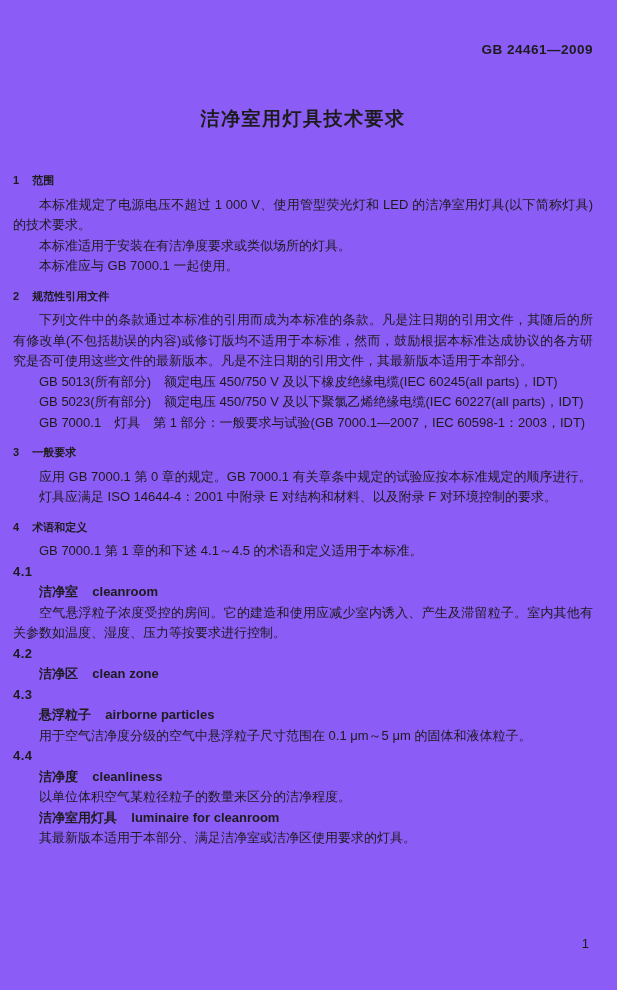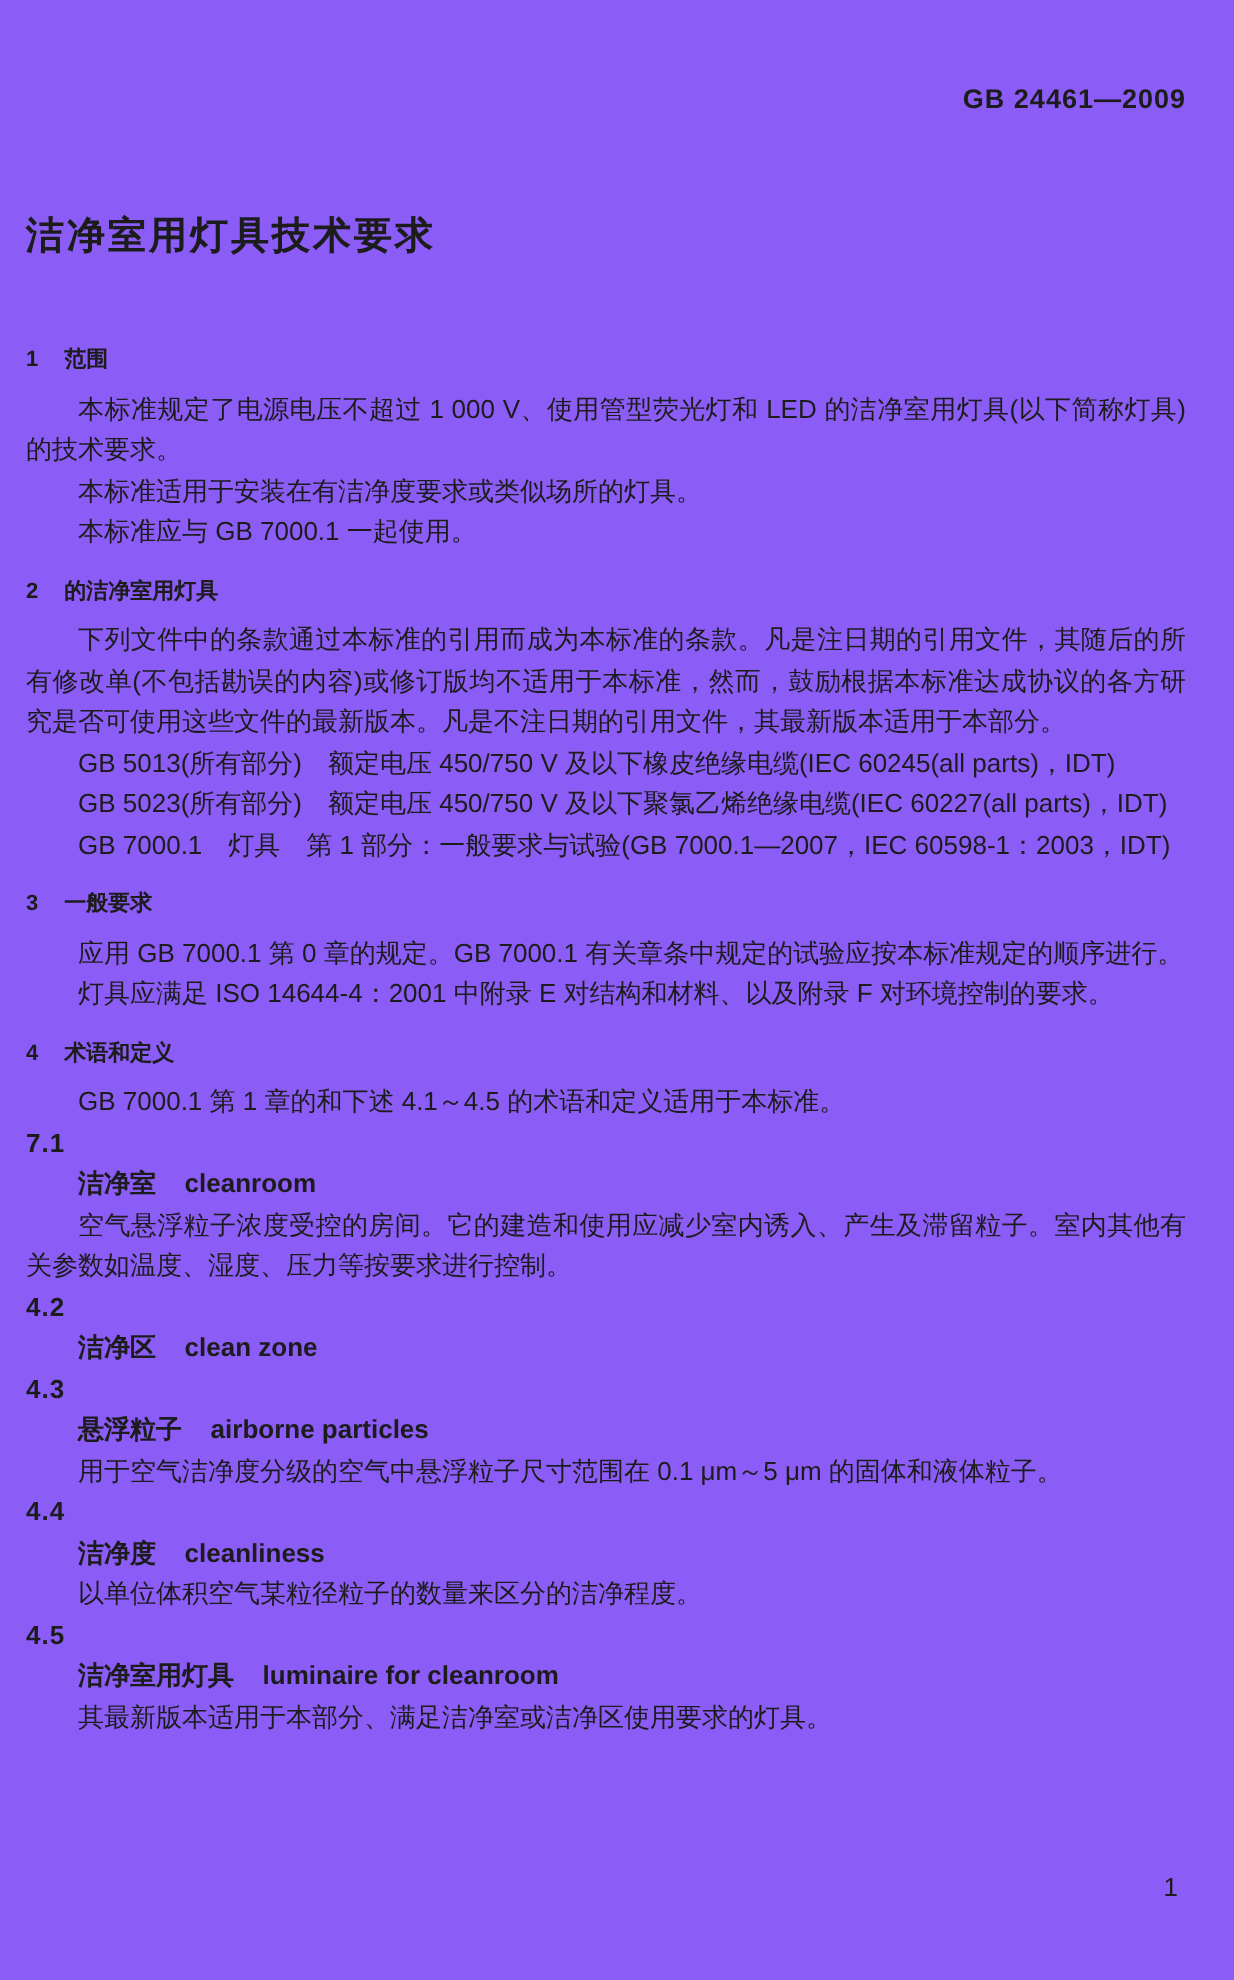--- a/index.html
+++ b/index.html
@@ -22,21 +22,21 @@
   }
   .doc-header {
     text-align: right;
     font-weight: bold;
     font-size: 13.5px;
     letter-spacing: 0.5px;
     line-height: 16px;
   }
   .doc-title {
     margin: 48px 0 38px 0;
-    text-align: left;
+    text-align: center;
     font-size: 19px;
     font-weight: bold;
     letter-spacing: 1.5px;
     line-height: 26px;
   }
   .clause-heading {
     font-weight: bold;
     font-size: 11px;
     margin: 9px 0 4px 0;
     line-height: 20.5px;
@@ -83,40 +83,39 @@
 <div class="page">
   <div class="doc-header">GB 24461—2009</div>
 
   <h1 class="doc-title">洁净室用灯具技术要求</h1>
 
   <div id="content">
       <div class="clause-heading"><span class="clause-num">1</span><span>范围</span></div>
       <p class="para">本标准规定了电源电压不超过 1 000 V、使用管型荧光灯和 LED 的洁净室用灯具(以下简称灯具)的技术要求。</p>
       <p class="para">本标准适用于安装在有洁净度要求或类似场所的灯具。</p>
       <p class="para">本标准应与 GB 7000.1 一起使用。</p>
-      <div class="clause-heading"><span class="clause-num">2</span><span>的洁净室用灯具</span></div>
+      <div class="clause-heading"><span class="clause-num">2</span><span>规范性引用文件</span></div>
       <p class="para">下列文件中的条款通过本标准的引用而成为本标准的条款。凡是注日期的引用文件，其随后的所有修改单(不包括勘误的内容)或修订版均不适用于本标准，然而，鼓励根据本标准达成协议的各方研究是否可使用这些文件的最新版本。凡是不注日期的引用文件，其最新版本适用于本部分。</p>
       <p class="reference">GB 5013(所有部分)　额定电压 450/750 V 及以下橡皮绝缘电缆(IEC 60245(all parts)，IDT)</p>
       <p class="reference">GB 5023(所有部分)　额定电压 450/750 V 及以下聚氯乙烯绝缘电缆(IEC 60227(all parts)，IDT)</p>
       <p class="reference">GB 7000.1　灯具　第 1 部分：一般要求与试验(GB 7000.1—2007，IEC 60598-1：2003，IDT)</p>
       <div class="clause-heading"><span class="clause-num">3</span><span>一般要求</span></div>
       <p class="para">应用 GB 7000.1 第 0 章的规定。GB 7000.1 有关章条中规定的试验应按本标准规定的顺序进行。</p>
       <p class="para">灯具应满足 ISO 14644-4：2001 中附录 E 对结构和材料、以及附录 F 对环境控制的要求。</p>
       <div class="clause-heading"><span class="clause-num">4</span><span>术语和定义</span></div>
       <p class="para">GB 7000.1 第 1 章的和下述 4.1～4.5 的术语和定义适用于本标准。</p>
-      <div class="subclause-num">7.1</div>
+      <div class="subclause-num">4.1</div>
       <div class="term-line"><span class="term-zh">洁净室</span><span class="term-en">cleanroom</span></div>
       <p class="para">空气悬浮粒子浓度受控的房间。它的建造和使用应减少室内诱入、产生及滞留粒子。室内其他有关参数如温度、湿度、压力等按要求进行控制。</p>
       <div class="subclause-num">4.2</div>
       <div class="term-line"><span class="term-zh">洁净区</span><span class="term-en">clean zone</span></div>
       <div class="subclause-num">4.3</div>
       <div class="term-line"><span class="term-zh">悬浮粒子</span><span class="term-en">airborne particles</span></div>
       <p class="para">用于空气洁净度分级的空气中悬浮粒子尺寸范围在 0.1 μm～5 μm 的固体和液体粒子。</p>
       <div class="subclause-num">4.4</div>
       <div class="term-line"><span class="term-zh">洁净度</span><span class="term-en">cleanliness</span></div>
       <p class="para">以单位体积空气某粒径粒子的数量来区分的洁净程度。</p>
-      <div class="subclause-num">4.5</div>
       <div class="term-line"><span class="term-zh">洁净室用灯具</span><span class="term-en">luminaire for cleanroom</span></div>
       <p class="para">其最新版本适用于本部分、满足洁净室或洁净区使用要求的灯具。</p>
     </div>
 
   <div class="page-number">1</div>
 </div>
 
 </body></html>

